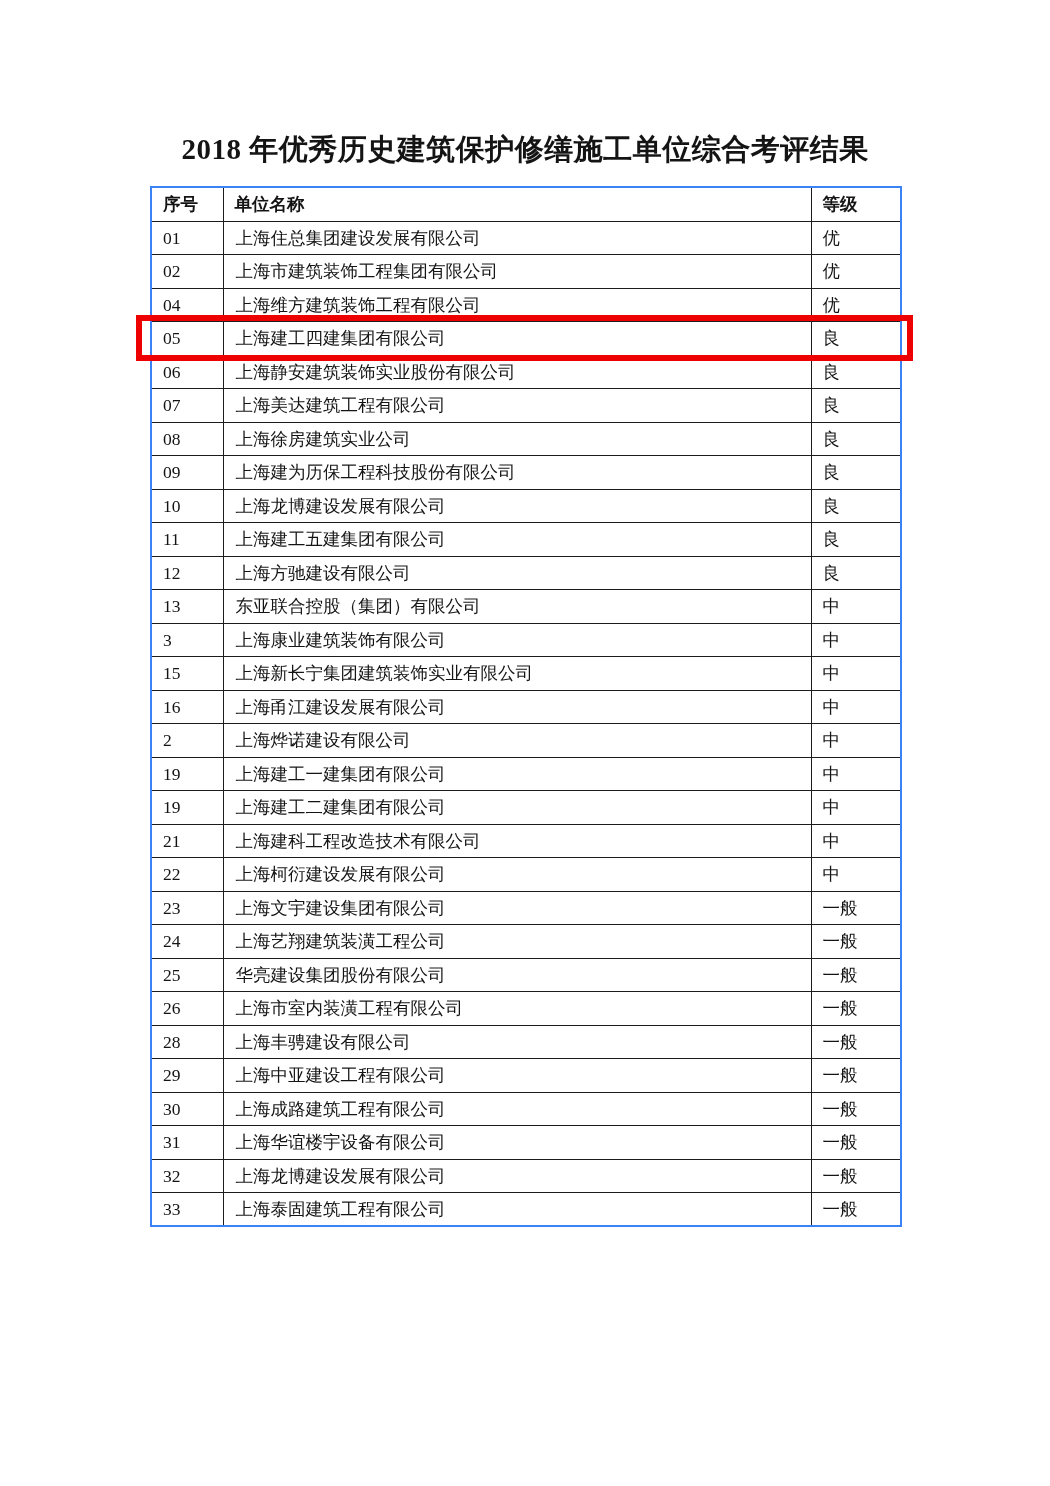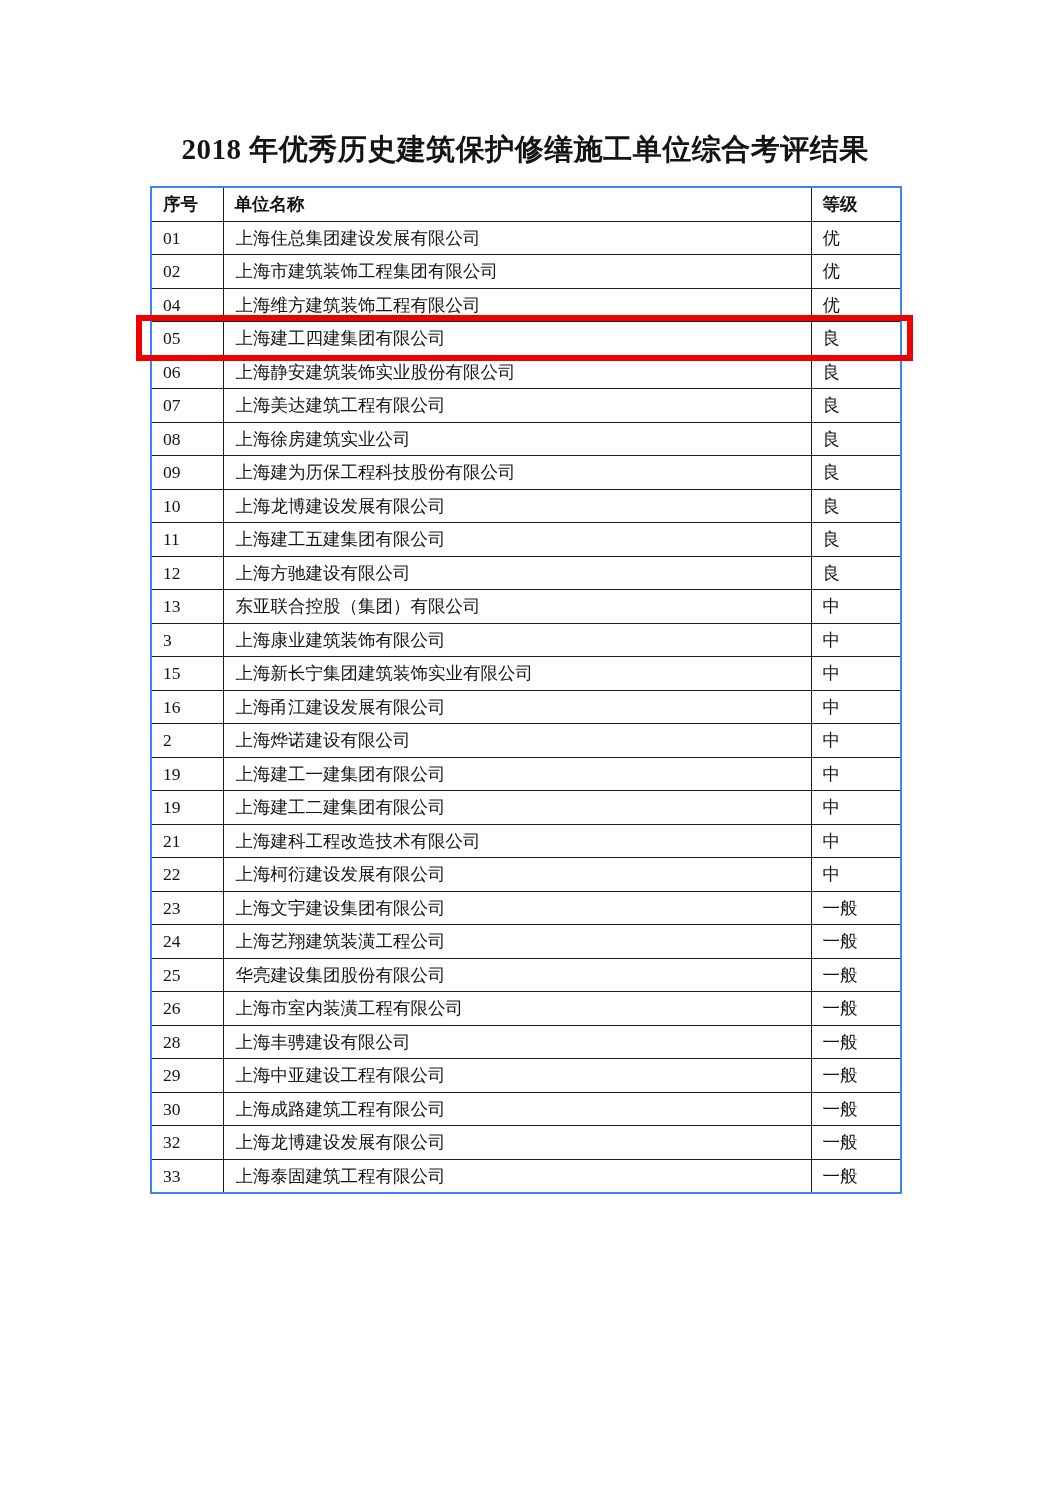--- a/index.html
+++ b/index.html
@@ -214,20 +214,25 @@
           <td class="no-cell">29</td>
           <td class="name-cell">上海中亚建设工程有限公司</td>
           <td class="grade-cell">一般</td>
         </tr>
         <tr>
           <td class="no-cell">30</td>
           <td class="name-cell">上海成路建筑工程有限公司</td>
           <td class="grade-cell">一般</td>
         </tr>
         <tr>
+          <td class="no-cell">31</td>
+          <td class="name-cell">上海华谊楼宇设备有限公司</td>
+          <td class="grade-cell">一般</td>
+        </tr>
+        <tr>
           <td class="no-cell">32</td>
           <td class="name-cell">上海龙博建设发展有限公司</td>
           <td class="grade-cell">一般</td>
         </tr>
         <tr>
           <td class="no-cell">33</td>
           <td class="name-cell">上海泰固建筑工程有限公司</td>
           <td class="grade-cell">一般</td>
         </tr>
       </tbody>

